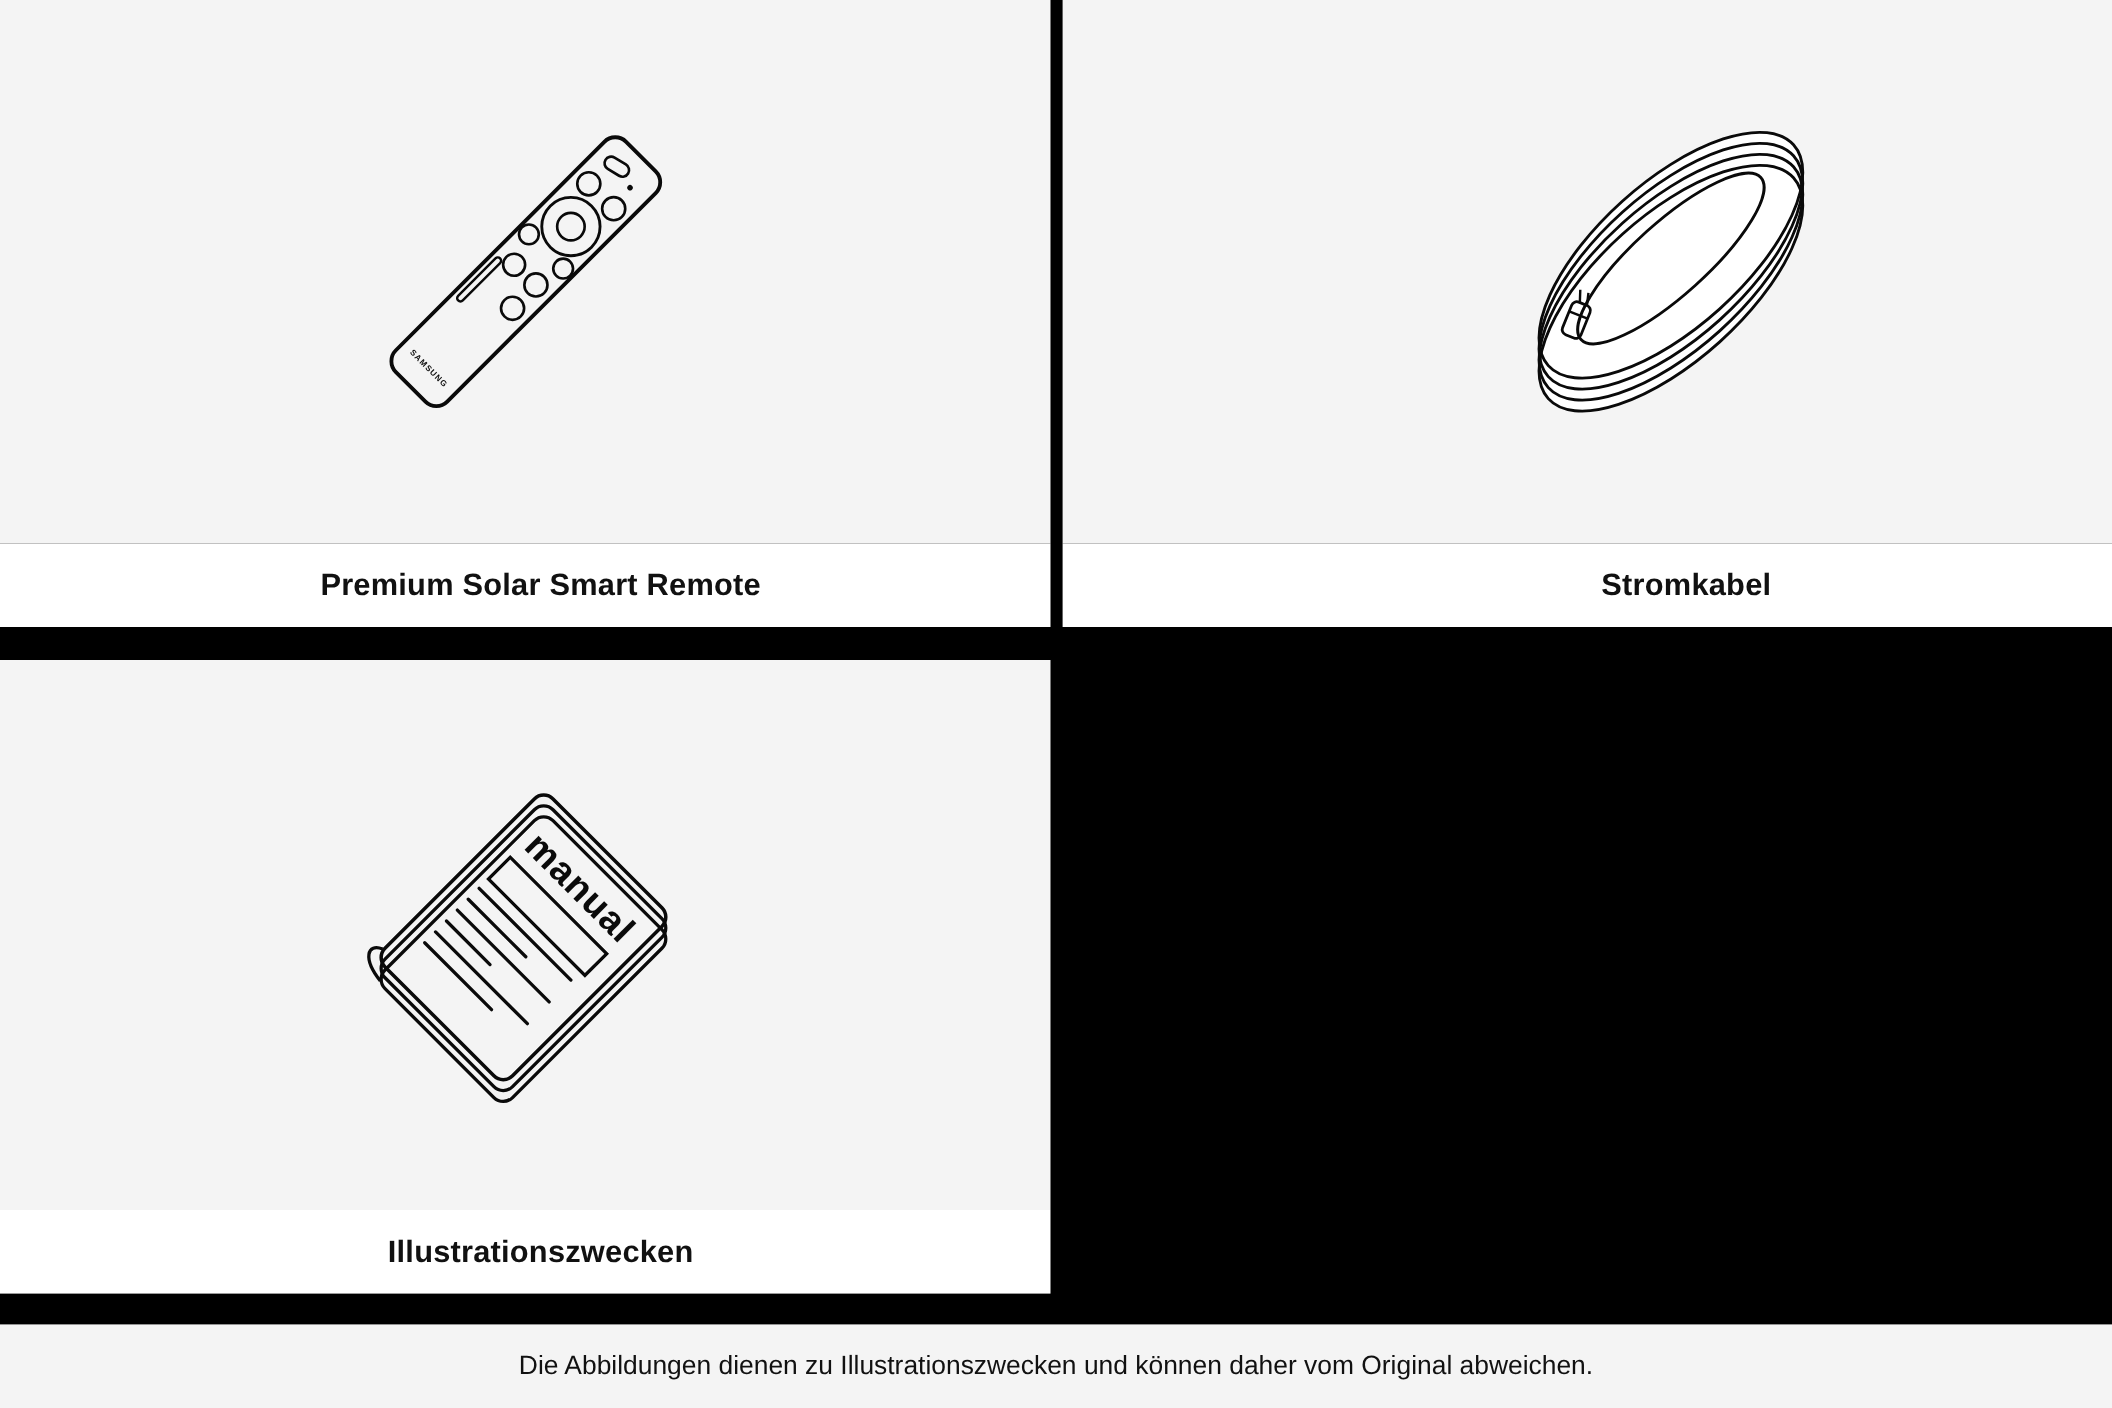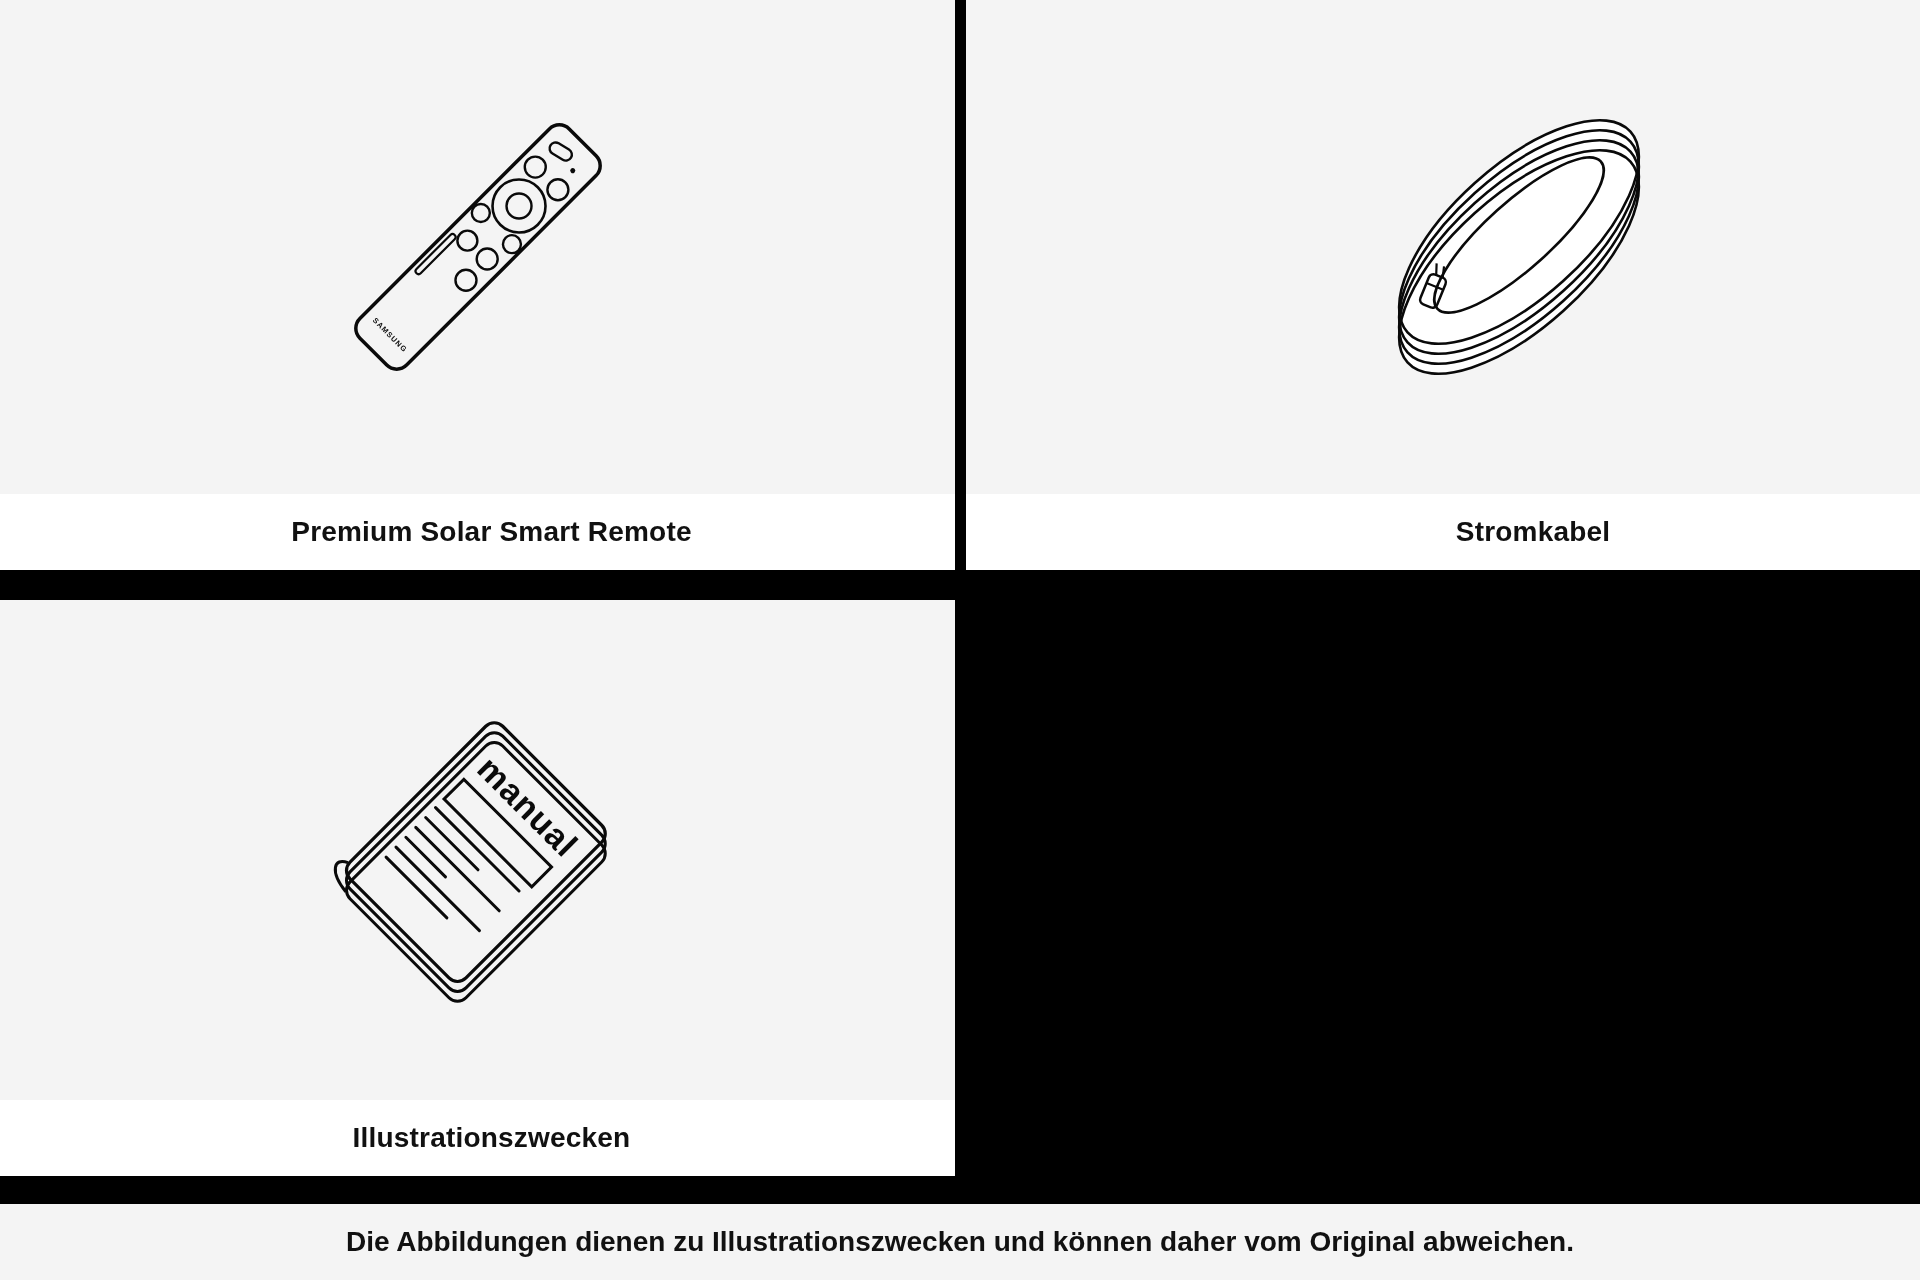--- a/index.html
+++ b/index.html
@@ -4,21 +4,21 @@
 <style>
   html,body{margin:0;padding:0;background:#000;}
   .page{position:relative;width:1920px;height:1280px;background:#000;overflow:hidden;
         font-family:"Liberation Sans","DejaVu Sans",sans-serif;}
   .card{position:absolute;display:flex;flex-direction:column;}
   .figure{flex:1;background:#f4f4f4;display:flex;align-items:center;justify-content:center;}
   .strip{height:76px;background:#ffffff;display:flex;align-items:center;justify-content:center;padding-left:28px;}
   .strip span{font-size:28px;font-weight:700;color:#111;letter-spacing:.2px;}
   .footer{position:absolute;left:0;top:1204px;width:1920px;height:76px;background:#f4f4f4;
           display:flex;align-items:center;justify-content:center;}
-  .footer span{font-size:28px;font-weight:700;color:#111;}
+  .footer span{font-size:24px;font-weight:400;color:#111;}
   .black-area{position:absolute;background:#000;}
   svg{display:block;}
   .ln{stroke:#0a0a0a;fill:none;}
 </style>
 </head>
 <body>
 
 <div class="page">
 
   <div class="card" id="card-remote" style="left:0;top:0;width:955px;height:570px;">

